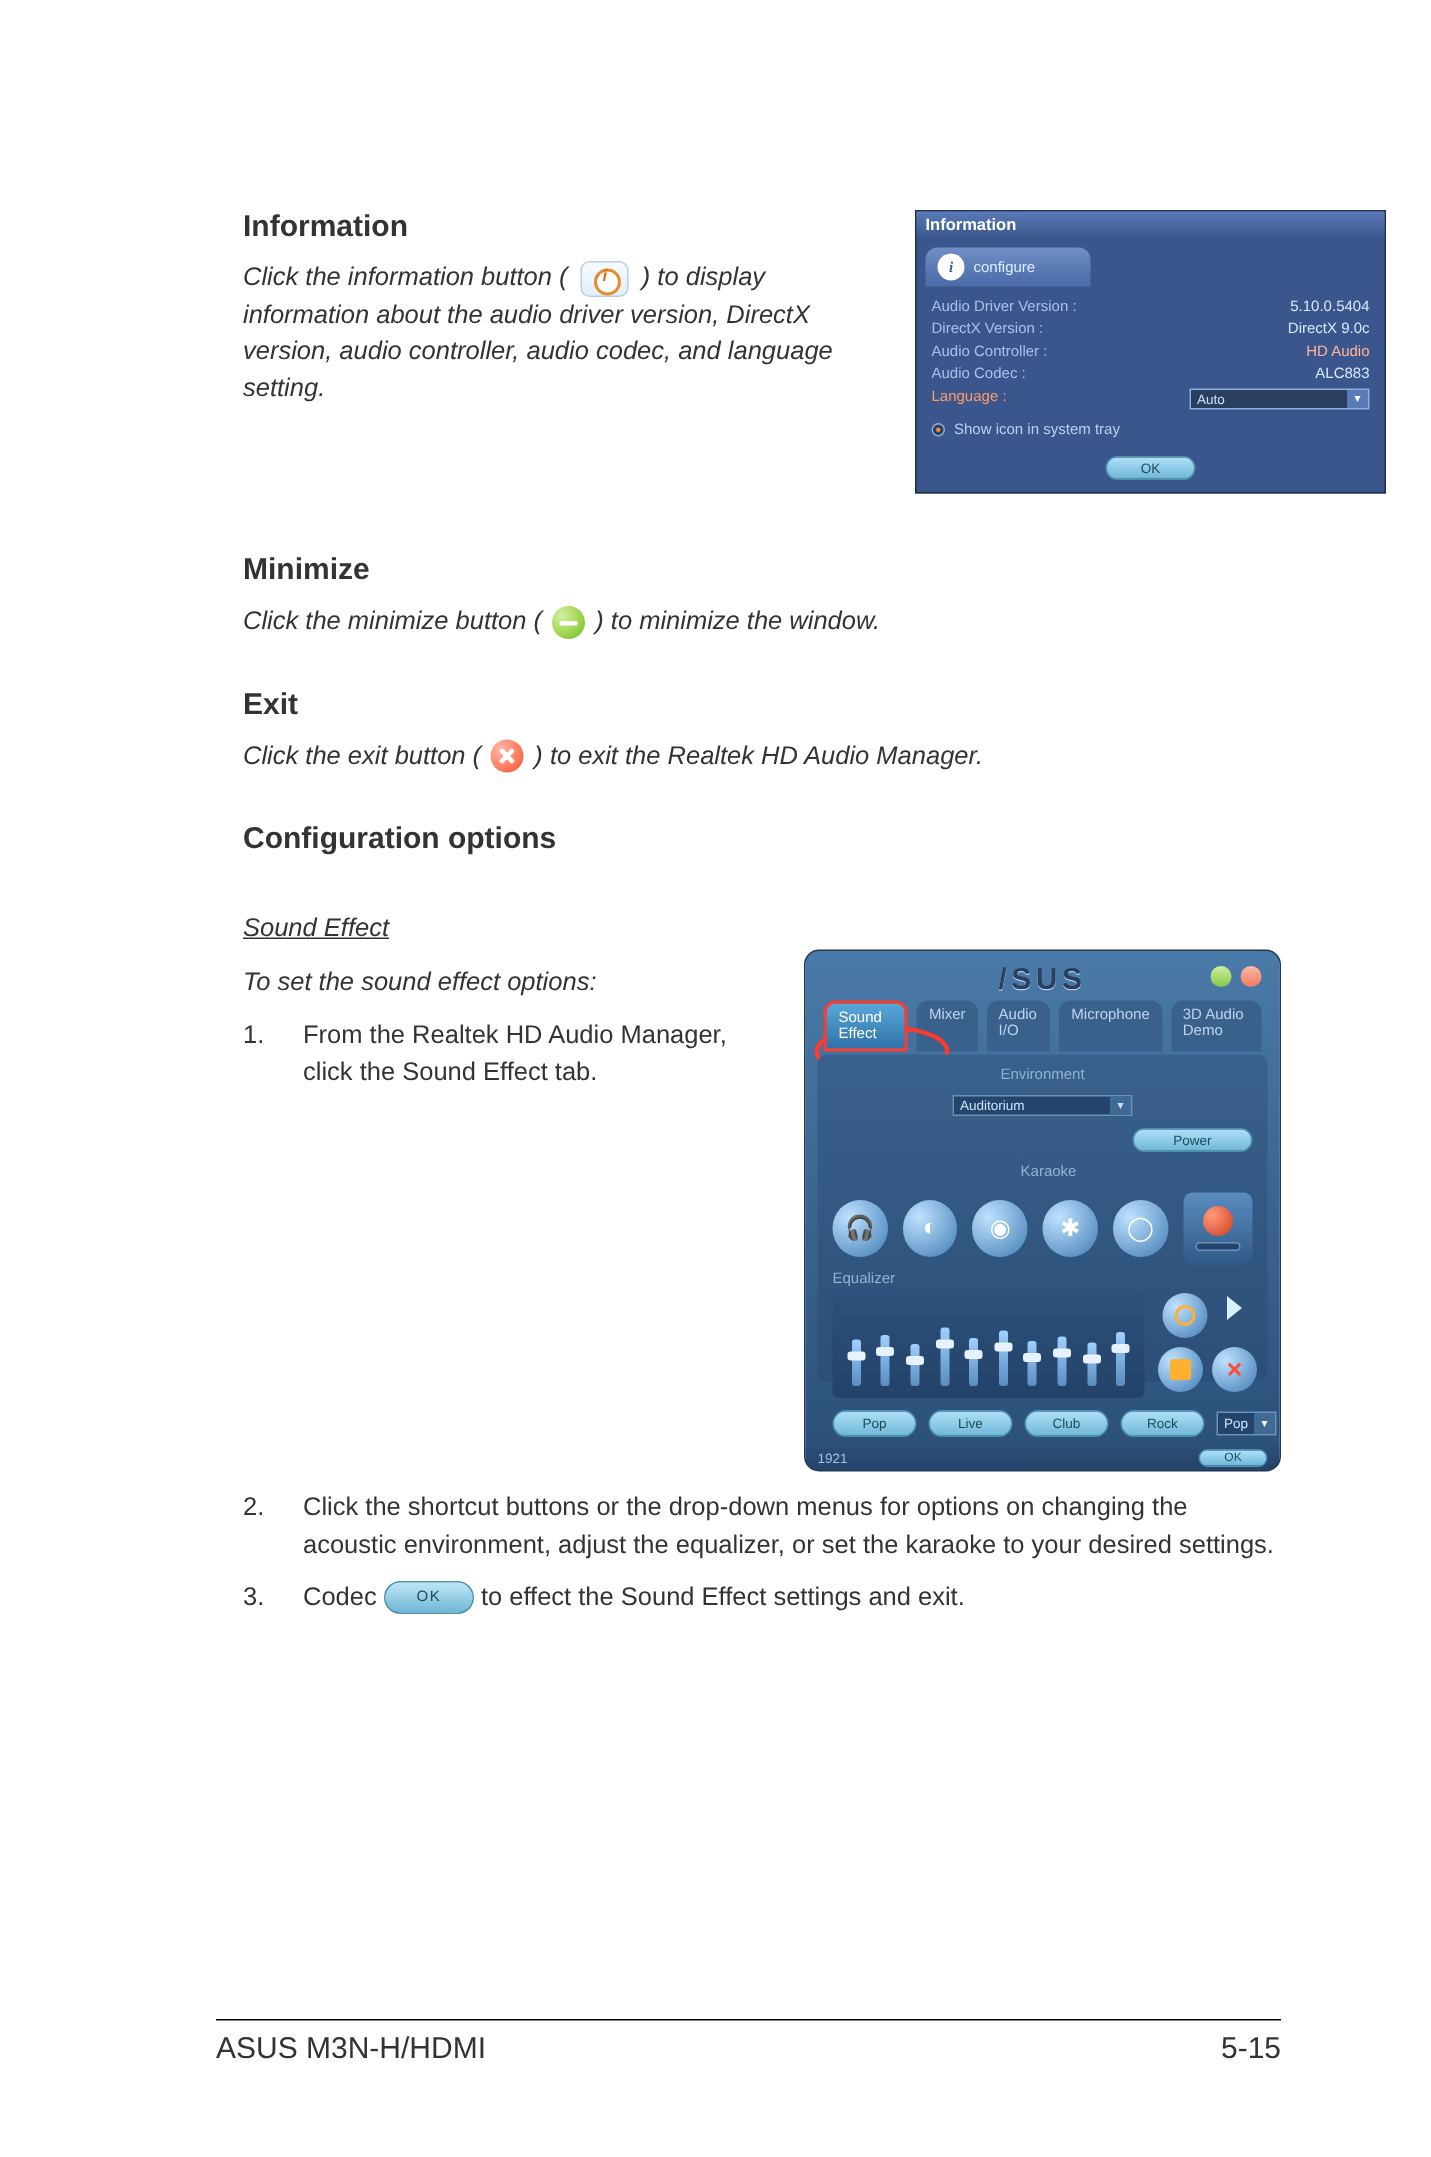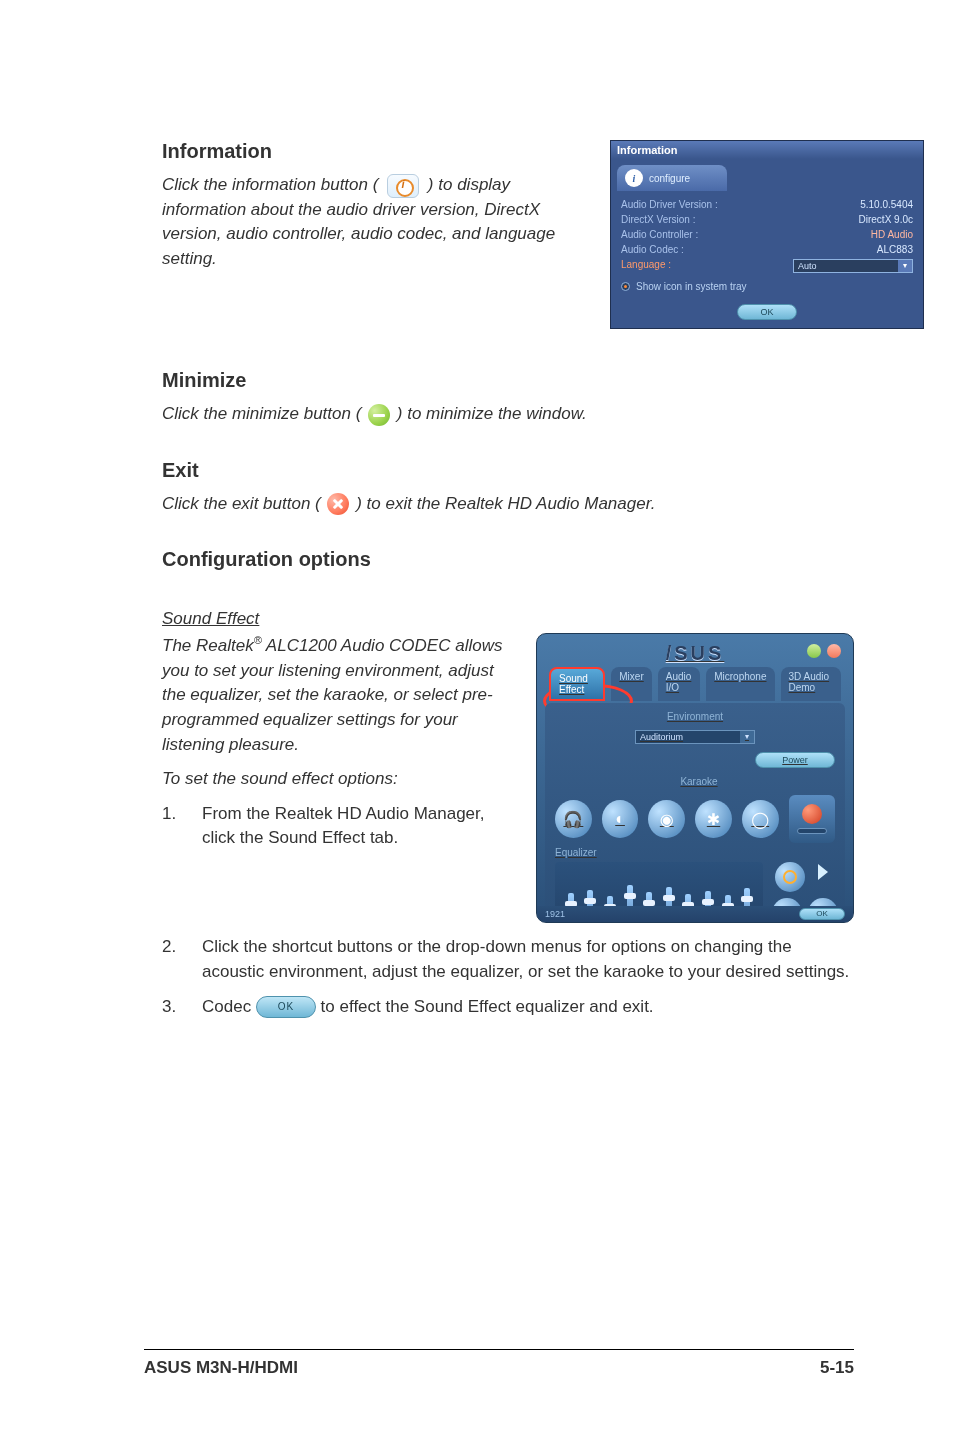--- a/index.html
+++ b/index.html
@@ -78,21 +78,21 @@
   .ip-sel .ar { width:14px; background:#5a7ab8; text-align:center; line-height:12px; font-size:8px; color:#fff; }
   .ip-rad { padding:2px 10px 8px; display:flex; align-items:center; gap:6px; color:#b9d2f2; }
   .ip-rad .r { width:9px; height:9px; border-radius:50%; border:1px solid #8fb3e0; background:#2a3f5f; position:relative; }
   .ip-rad .r.on::after { content:""; position:absolute; inset:2px; border-radius:50%; background:#ff8a3a; }
   .ip-ok { display:flex; justify-content:center; padding:4px 0 8px; }
   .ip-ok .okb { width:60px; height:16px; border-radius:8px; background:linear-gradient(#aee0f8,#6fb7d6); border:1px solid #4f92ad; text-align:center; font-size:9px; line-height:14px; color:#1e4a5b; }
 
   
   .sepanel-wrap { display:flex; gap:24px; align-items:flex-start; margin-top:4px; }
   .secoltxt { flex:0 0 350px; }
-  .sepanel { flex:1; height:290px; background: linear-gradient(#4a7aa8,#2a4f78); border-radius:10px; border:1px solid #1f3a56; position:relative; overflow:hidden;text-decoration:underline; }
+  .sepanel { flex:1; height:348px; background: linear-gradient(#4a7aa8,#2a4f78); border-radius:10px; border:1px solid #1f3a56; position:relative; overflow:hidden; }
   .sp-logo { text-align:center; padding:8px 0 2px; }
   .sp-logo span { font-size:20px; letter-spacing:3px; color:#2a3f5f; font-weight:bold; font-family: Arial Black, Arial; text-shadow:0 1px 0 #cfe3ff; }
   .sp-winbtns { position:absolute; top:10px; right:12px; display:flex; gap:6px; }
   .sp-winbtns .b { width:14px; height:14px; border-radius:50%; }
   .sp-winbtns .b.min { background:linear-gradient(#d0efa0,#87c84a); }
   .sp-winbtns .b.cl  { background:linear-gradient(#ffb9a8,#f2795c); }
   .sp-tabs { display:flex; gap:6px; padding:0 12px; font-size:10px; }
   .sp-tabs .t { padding:4px 8px; border-top-left-radius:8px; border-top-right-radius:8px; color:#bcd6f0; background:#3a608c; }
   .sp-tabs .t.active { background:linear-gradient(#58a8d8,#2f72a8); color:#fff; border:2px solid #ff3b2e; position:relative; }
   .ring { position:absolute; border:3px solid #ff3b2e; border-radius:50%/60%; width:90px; height:34px; left:6px; top:50px; pointer-events:none; }
@@ -122,21 +122,21 @@
   .sp-eqside .cir.sq::after { content:""; width:14px; height:14px; background:#ffb030; border-radius:2px; }
   .sp-eqside .cir.x { color:#ff4a3a; font-weight:bold; }
   .sp-btns { display:flex; gap:8px; margin-top:8px; align-items:center; }
   .sp-btns .pb { flex:0 0 auto; min-width:56px; height:18px; border-radius:9px; background:linear-gradient(#aee0f8,#6fb7d6); border:1px solid #4f92ad; text-align:center; line-height:16px; font-size:9px; color:#1e4a5b; padding:0 8px; }
   .sp-btns .sel2 { margin-left:auto; background:#24456b; border:1px solid #6b94bd; height:16px; width:80px; display:flex; }
   .sp-btns .sel2 .t { flex:1; padding:0 4px; line-height:14px; font-size:9px; color:#cfe3ff; }
   .sp-btns .sel2 .ar { width:14px; text-align:center; line-height:14px; background:#3f6a96; font-size:8px; color:#fff; }
   .sp-foot { position:absolute; left:0; right:0; bottom:0; height:16px; background:linear-gradient(#2b4f78,#24426a); font-size:9px; color:#9fc2e6; padding:0 8px; line-height:16px; display:flex; }
   .sp-foot .okb { margin-left:auto; width:46px; height:12px; margin-top:2px; border-radius:6px; background:linear-gradient(#aee0f8,#6fb7d6); border:1px solid #4f92ad; text-align:center; line-height:10px; font-size:8px; color:#1e4a5b; }
 
-  .footerline { position:absolute; left:100px; right:100px; bottom:60px; border-top:1px solid #000; padding-top:8px; display:flex; justify-content:space-between; font-size:17px; color:#333;font-weight:bold; }
+  .footerline { position:absolute; left:100px; right:100px; bottom:60px; border-top:1px solid #000; padding-top:8px; display:flex; justify-content:space-between; font-size:20px; color:#333; }
 
   .gap { height:40px; }
   .gap-sm { height:22px; }
 </style>
 </head>
 <body>
 
 <div class="page">
 
   <div class="row1">
@@ -214,23 +214,20 @@
   <div class="gap-sm"></div>
 
   <h2 class="sec">Configuration options</h2>
 
   <div class="gap-sm"></div>
 
   <span class="underline-i">Sound Effect</span>
 
   <div class="sepanel-wrap">
     <div class="secoltxt">
-      <p class="body">
-        <span>The Realtek</span><span class="sup">®</span><span> ALC1200 Audio CODEC allows you to set your listening environment, adjust the equalizer, set the karaoke, or select pre-programmed equalizer settings for your listening pleasure.</span>
-      </p>
       <p class="body" style="margin-top:10px;">To set the sound effect options:</p>
       <ol class="steps">
         <li>
           <span class="num">1.</span>
           <span class="txt">From the Realtek HD Audio Manager, click the Sound Effect tab.</span>
         </li>
       </ol>
     </div>
 
     <div class="sepanel">
@@ -314,21 +311,21 @@
   <ol class="steps" style="margin-top:12px;">
     <li>
       <span class="num">2.</span>
       <span class="txt">Click the shortcut buttons or the drop-down menus for options on changing the acoustic environment, adjust the equalizer, or set the karaoke to your desired settings.</span>
     </li>
     <li>
       <span class="num">3.</span>
       <span class="txt">
         <span>Codec </span>
         <span class="icon-okbtn">OK</span>
-        <span> to effect the Sound Effect equalizer and exit.</span>
+        <span> to effect the Sound Effect settings and exit.</span>
       </span>
     </li>
   </ol>
 
   <div class="footerline">
     <span>ASUS M3N-H/HDMI</span>
     <span>5-15</span>
   </div>
 </div>
 

